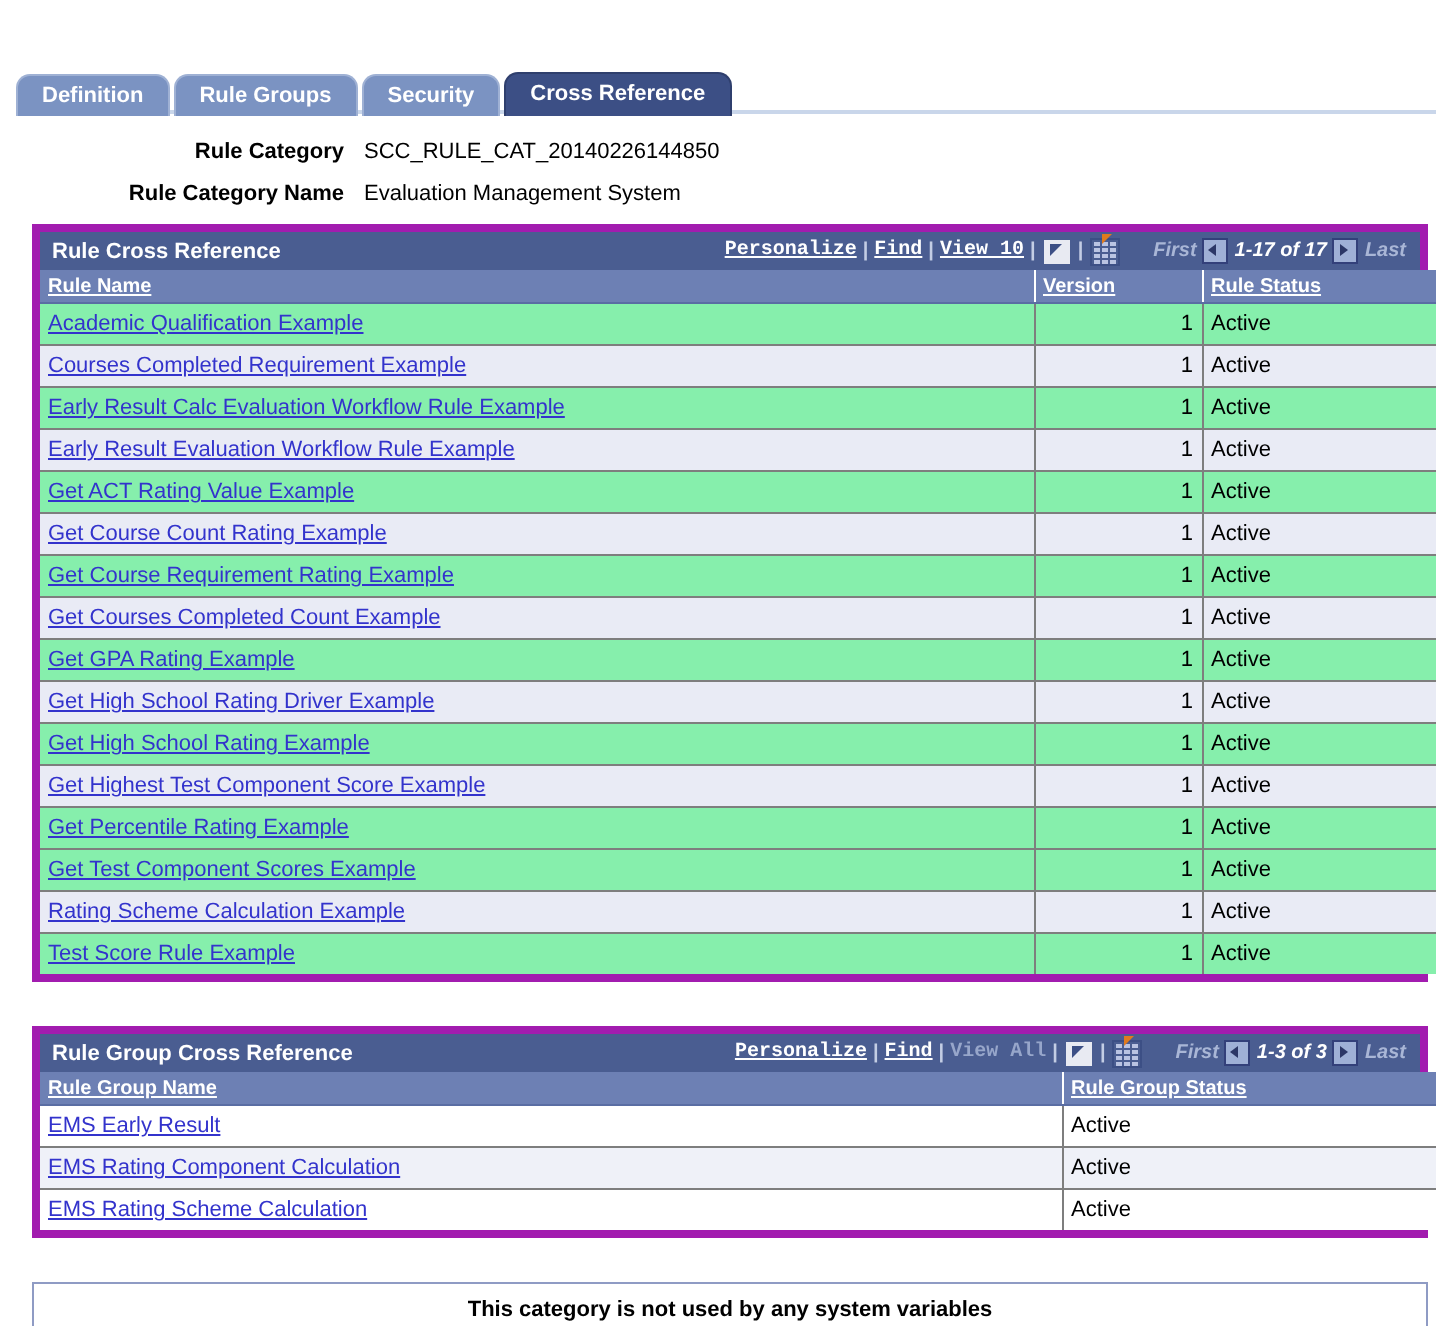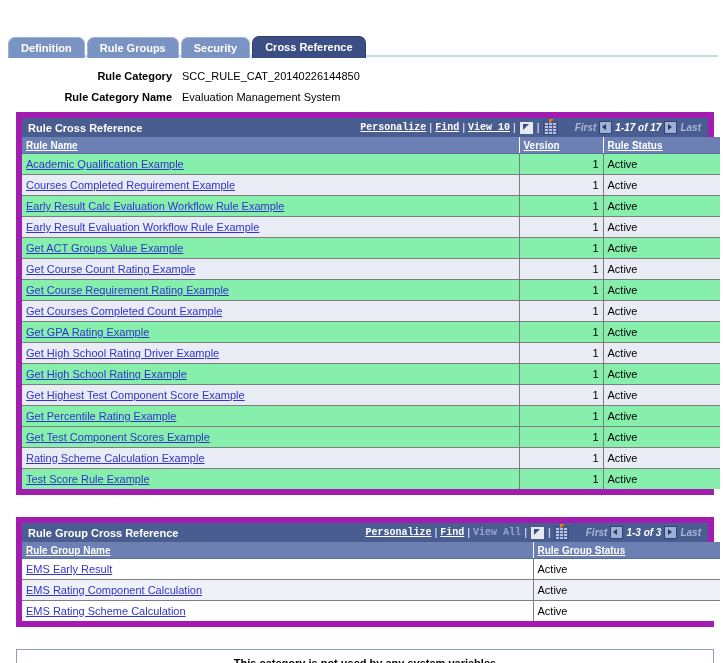--- a/index.html
+++ b/index.html
@@ -86,21 +86,21 @@
   }
   .field-value {
     margin-left: 10px;
     font-size: 11px;
     color: #000000;
   }
 
   
   .grid {
     margin: 0 10px 0 16px;
-    border: 6px solid #a21caf;
+    border: 4px solid #a21caf;
     background: #ffffff;
     box-sizing: border-box;
   }
   .grid-title {
     background: #4a5d91;
     color: #ffffff;
     height: 19px;
     display: flex;
     align-items: center;
     padding: 0 4px 0 6px;
@@ -333,21 +333,21 @@
           <td><a class="rlink">Early Result Calc Evaluation Workflow Rule Example</a></td>
           <td class="num">1</td>
           <td>Active</td>
         </tr>
         <tr class="even">
           <td><a class="rlink">Early Result Evaluation Workflow Rule Example</a></td>
           <td class="num">1</td>
           <td>Active</td>
         </tr>
         <tr class="odd">
-          <td><a class="rlink">Get ACT Groups Value Example</a></td>
+          <td><a class="rlink">Get ACT Rating Value Example</a></td>
           <td class="num">1</td>
           <td>Active</td>
         </tr>
         <tr class="even">
           <td><a class="rlink">Get Course Count Rating Example</a></td>
           <td class="num">1</td>
           <td>Active</td>
         </tr>
         <tr class="odd">
           <td><a class="rlink">Get Course Requirement Rating Example</a></td>

